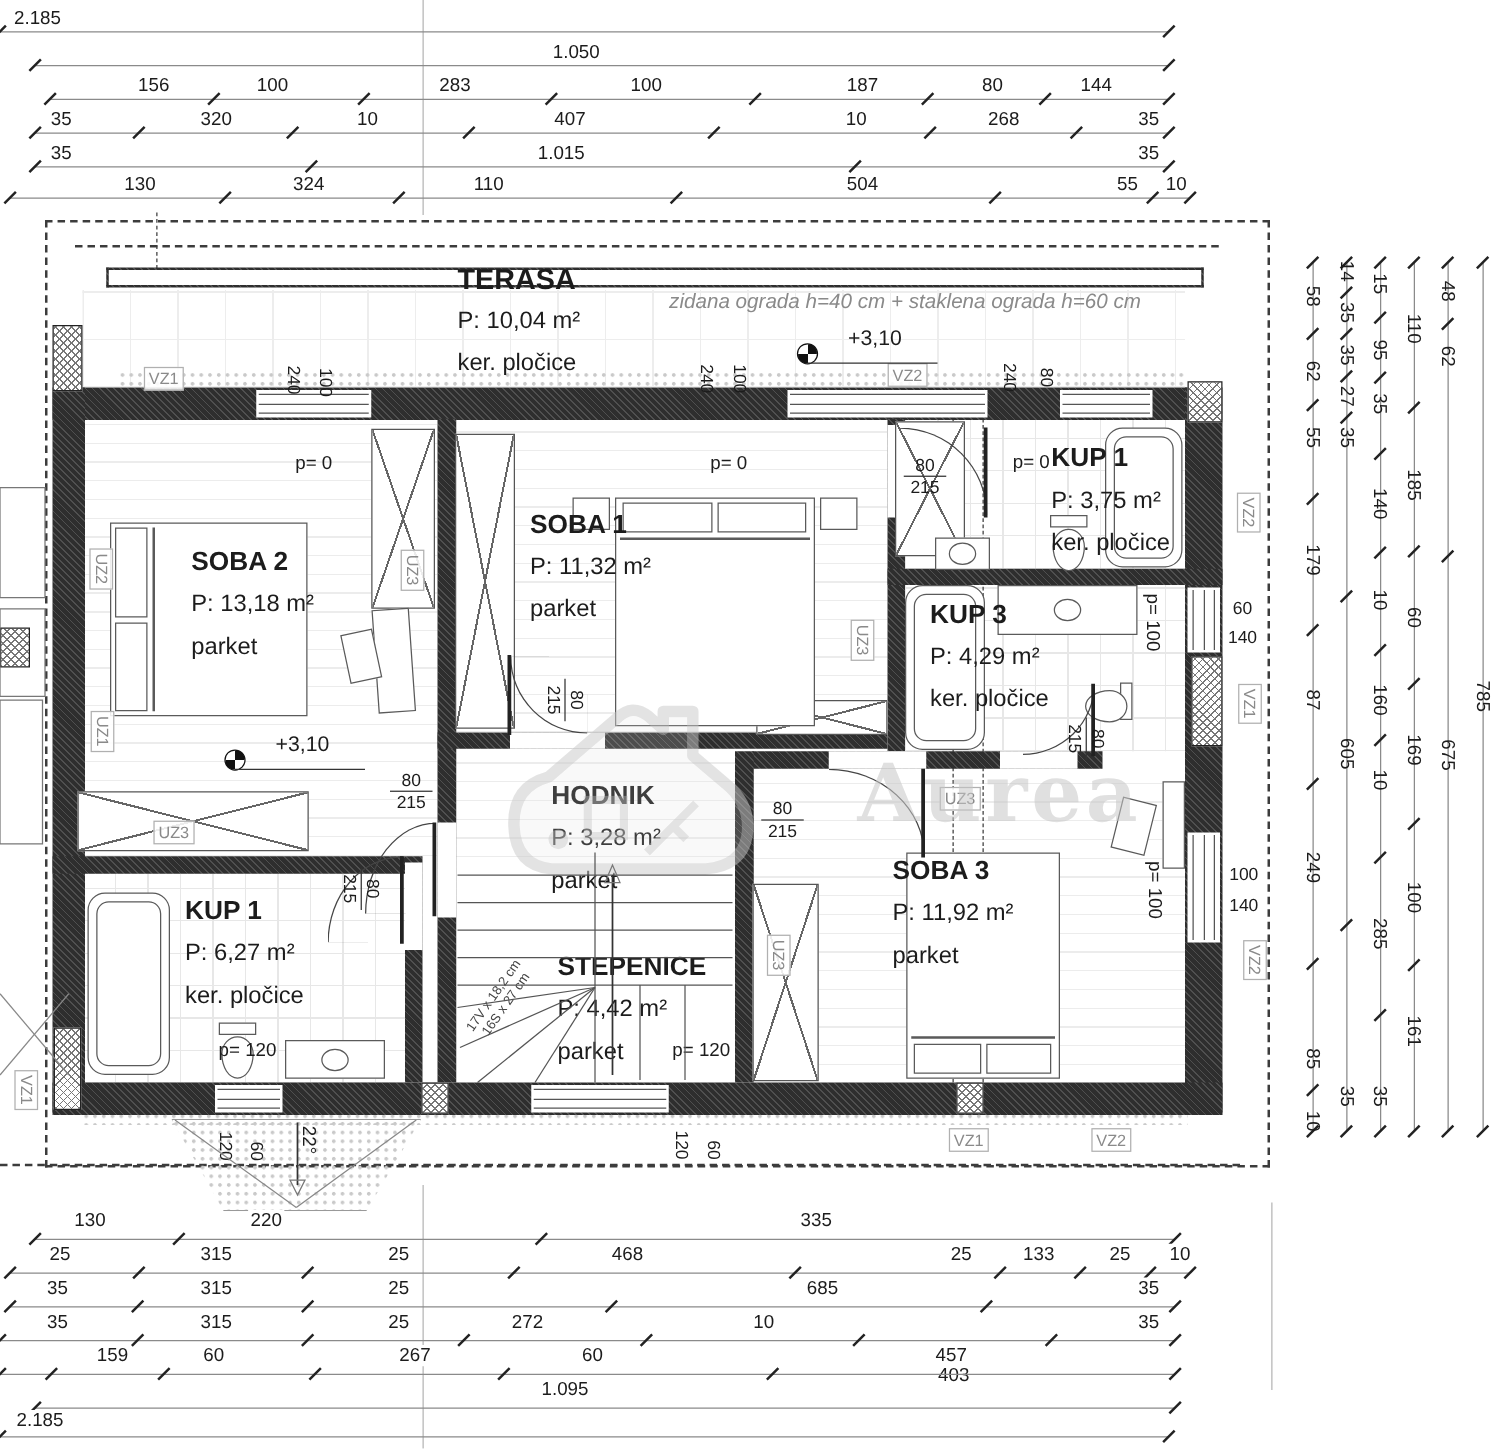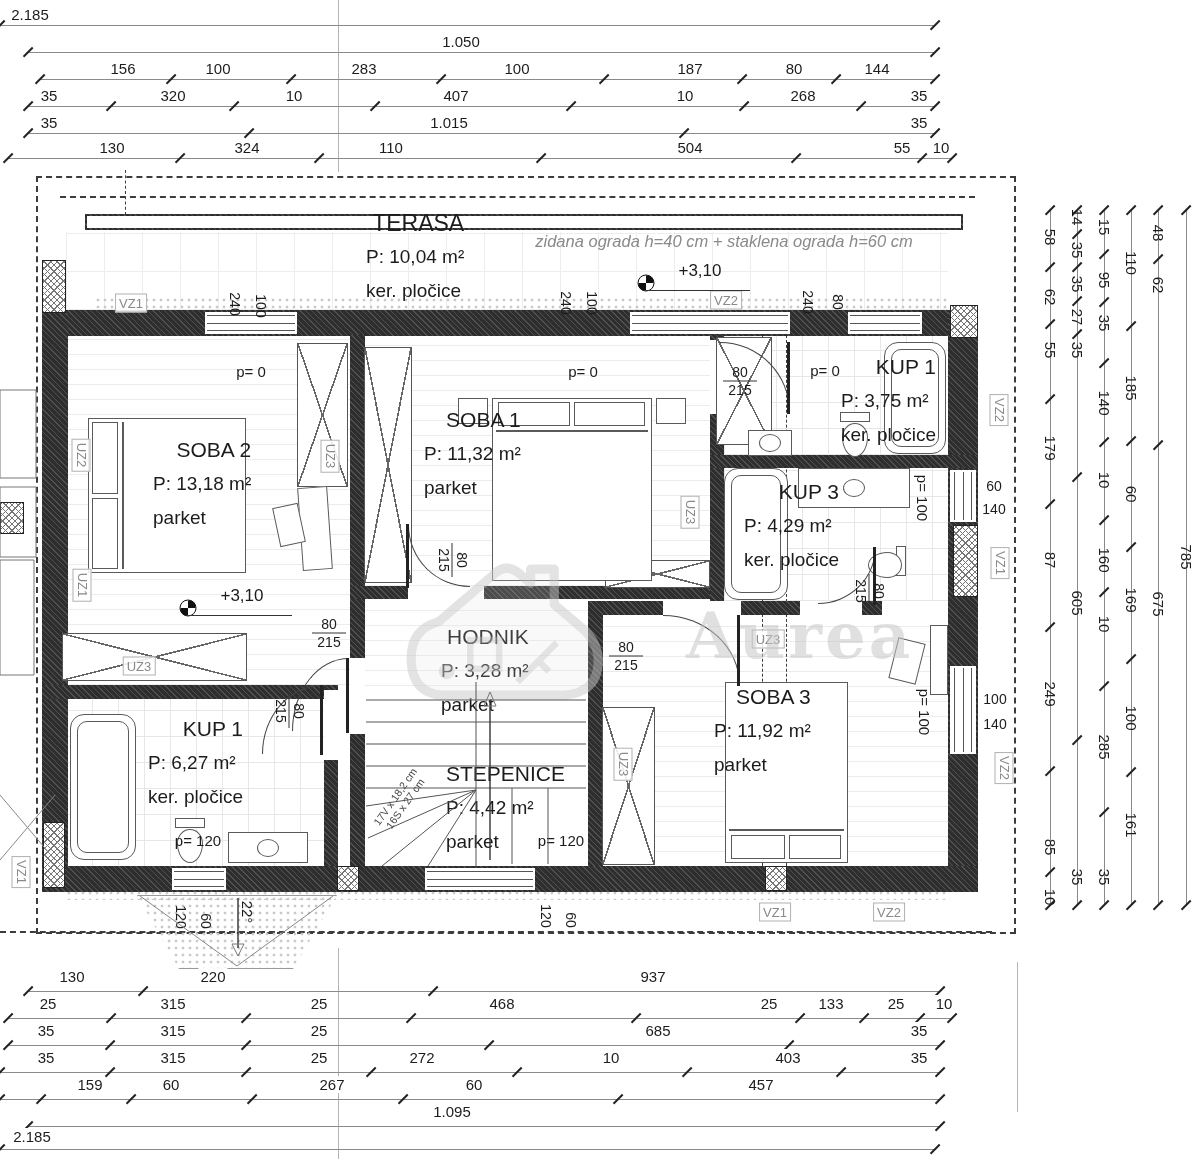--- a/index.html
+++ b/index.html
@@ -35,21 +35,21 @@
   .dash-v{position:absolute;border-left:1.6px dashed #3c3c3c;}
   .xbox{position:absolute;border:1.5px solid #555;box-sizing:border-box;background-color:#fff;
         background-image:linear-gradient(to top right,transparent calc(50% - .8px),#666 calc(50% - .8px) calc(50% + .8px),transparent calc(50% + .8px)),
                          linear-gradient(to bottom right,transparent calc(50% - .8px),#666 calc(50% - .8px) calc(50% + .8px),transparent calc(50% + .8px));}
   .furn{position:absolute;border:1.8px solid #5a5a5a;box-sizing:border-box;background:#fff;}
   .round{border-radius:14px;}
   .door-arc{position:absolute;box-sizing:border-box;}
   .door-leaf{position:absolute;background:#222;}
   
   .room{position:absolute;line-height:34px;white-space:nowrap;}
-  .room .t{font-size:21px;font-weight:normal;display:block;text-align:right;}
+  .room .t{font-size:21px;font-weight:bold;display:block;}
   .room.big .t{font-size:23px;}
   .room .s{font-size:19px;display:block;}
   .tag{position:absolute;border:1px solid #b0b0b0;color:#8a8a8a;font-size:13px;line-height:15px;
        padding:1px 3px;background:rgba(255,255,255,.88);transform:translate(-50%,-50%);white-space:nowrap;}
   .tag.rot{transform:translate(-50%,-50%) rotate(90deg);}
   .df{position:absolute;font-size:14px;text-align:center;transform:translate(-50%,-50%);line-height:15px;}
   .df.rot{transform:translate(-50%,-50%) rotate(90deg);}
   .df .bar{display:block;width:34px;height:1px;background:#333;margin:1px auto;}
   .wtag{position:absolute;font-size:14px;transform:translate(-50%,-50%);white-space:nowrap;background:#fff;padding:0 1px;}
   .wtag.rot{transform:translate(-50%,-50%) rotate(90deg);background:transparent;}
@@ -276,21 +276,21 @@
       <div class="dim-label" style="left: 690px; top: 139px;">504</div>
       <div class="dim-label" style="left: 902px; top: 139px;">55</div>
       <div class="dim-label" style="left: 941px; top: 139px;">10</div>
       <div class="dim-line" style="left: 28px; top: 991px; width: 912px; height: 1px;"></div>
       <div class="tick" style="left: 28px; top: 991px;"></div>
       <div class="tick" style="left: 940px; top: 991px;"></div>
       <div class="tick" style="left: 142.5px; top: 991px;"></div>
       <div class="tick" style="left: 433px; top: 991px;"></div>
       <div class="dim-label" style="left: 72px; top: 968px;">130</div>
       <div class="dim-label" style="left: 213px; top: 968px;">220</div>
-      <div class="dim-label" style="left: 653px; top: 968px;">937</div>
+      <div class="dim-label" style="left: 653px; top: 968px;">335</div>
       <div class="dim-line" style="left: 8px; top: 1018px; width: 944px; height: 1px;"></div>
       <div class="tick" style="left: 8px; top: 1018px;"></div>
       <div class="tick" style="left: 952px; top: 1018px;"></div>
       <div class="tick" style="left: 110.5px; top: 1018px;"></div>
       <div class="tick" style="left: 246px; top: 1018px;"></div>
       <div class="tick" style="left: 410.5px; top: 1018px;"></div>
       <div class="tick" style="left: 635.5px; top: 1018px;"></div>
       <div class="tick" style="left: 800px; top: 1018px;"></div>
       <div class="tick" style="left: 863.5px; top: 1018px;"></div>
       <div class="tick" style="left: 920px; top: 1018px;"></div>
@@ -321,21 +321,21 @@
       <div class="tick" style="left: 246px; top: 1072px;"></div>
       <div class="tick" style="left: 370.5px; top: 1072px;"></div>
       <div class="tick" style="left: 516.5px; top: 1072px;"></div>
       <div class="tick" style="left: 687px; top: 1072px;"></div>
       <div class="tick" style="left: 841px; top: 1072px;"></div>
       <div class="dim-label" style="left: 46px; top: 1049px;">35</div>
       <div class="dim-label" style="left: 173px; top: 1049px;">315</div>
       <div class="dim-label" style="left: 319px; top: 1049px;">25</div>
       <div class="dim-label" style="left: 422px; top: 1049px;">272</div>
       <div class="dim-label" style="left: 611px; top: 1049px;">10</div>
-      <div class="dim-label" style="left: 763px; top: 1049px; margin-left: 25px;">403</div>
+      <div class="dim-label" style="left: 763px; top: 1092px;">403</div>
       <div class="dim-label" style="left: 919px; top: 1049px;">35</div>
       <div class="dim-line" style="left: 0px; top: 1099px; width: 940px; height: 1px;"></div>
       <div class="tick" style="left: 0px; top: 1099px;"></div>
       <div class="tick" style="left: 940px; top: 1099px;"></div>
       <div class="tick" style="left: 41px; top: 1099px;"></div>
       <div class="tick" style="left: 130.5px; top: 1099px;"></div>
       <div class="tick" style="left: 251.5px; top: 1099px;"></div>
       <div class="tick" style="left: 403px; top: 1099px;"></div>
       <div class="tick" style="left: 617.5px; top: 1099px;"></div>
       <div class="dim-label" style="left: -8px; top: 1076px;">35</div>

